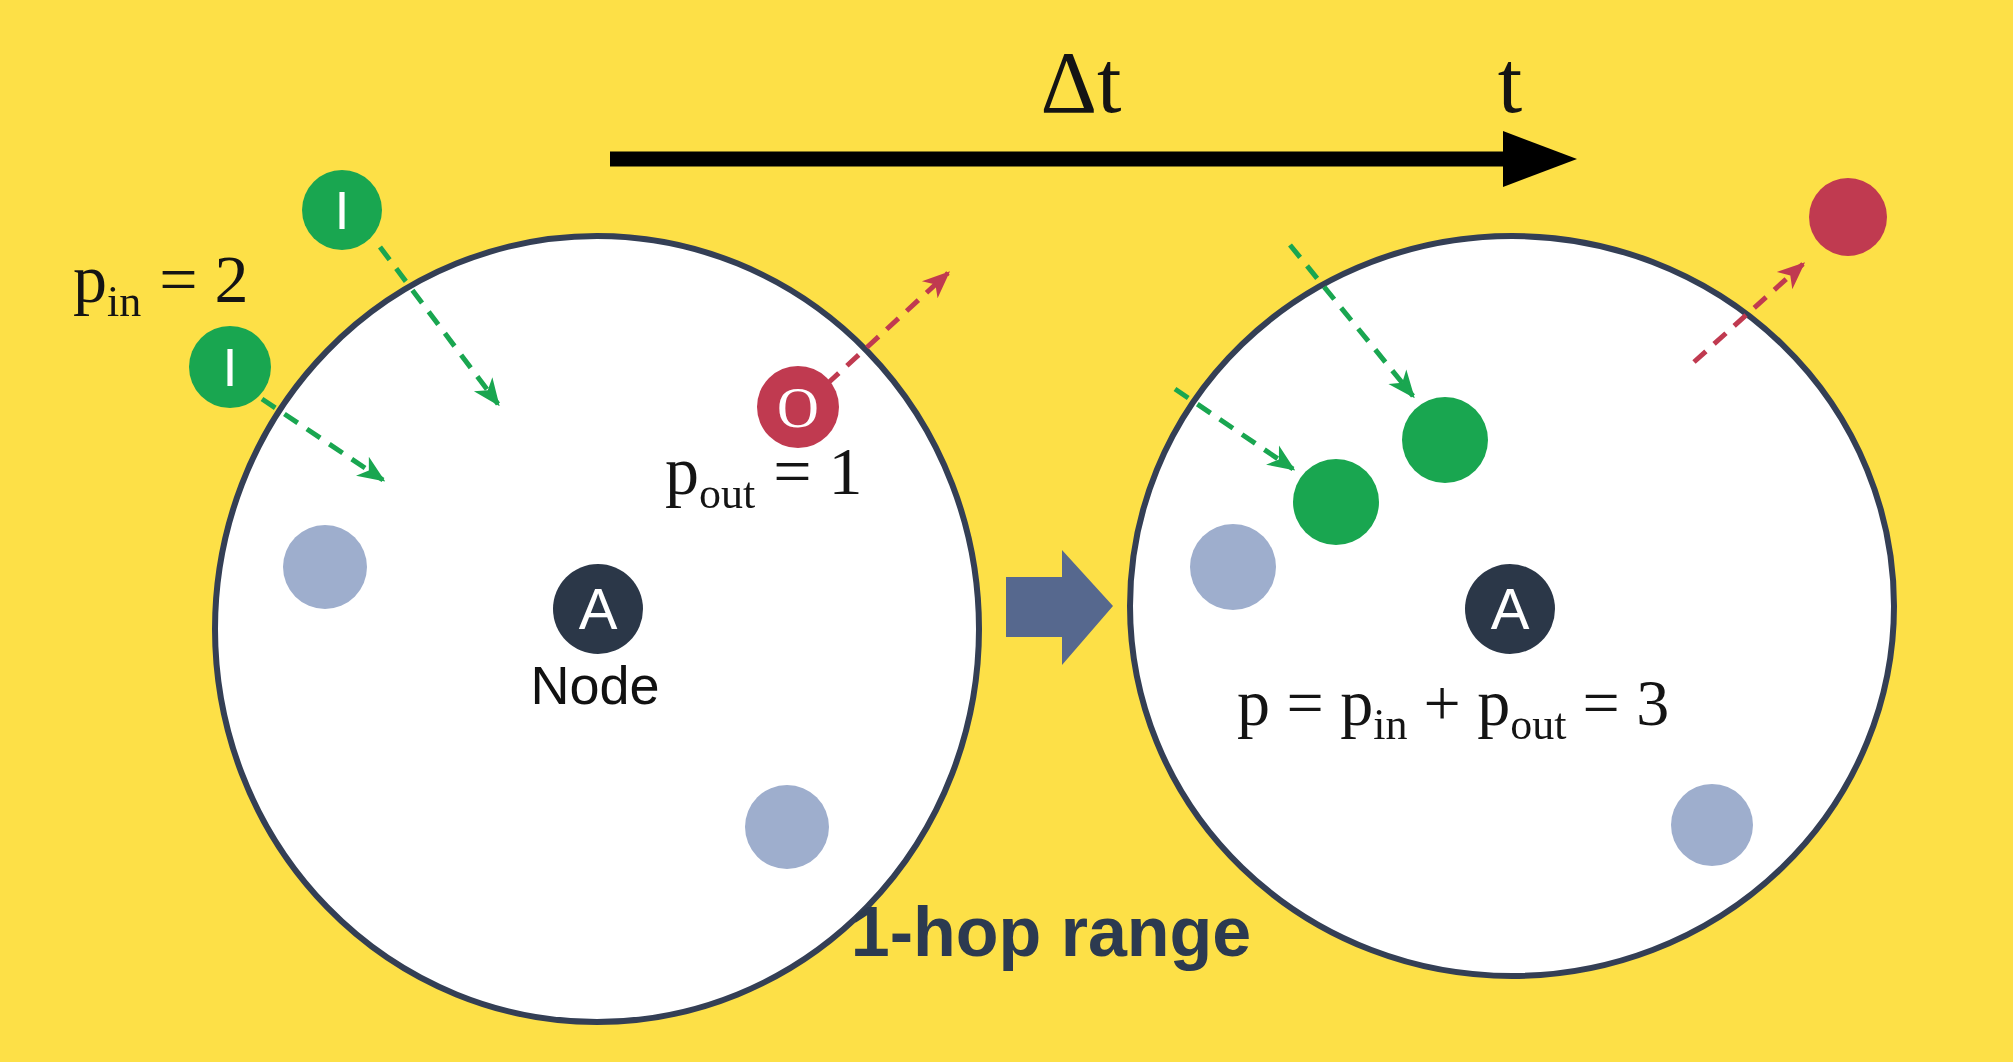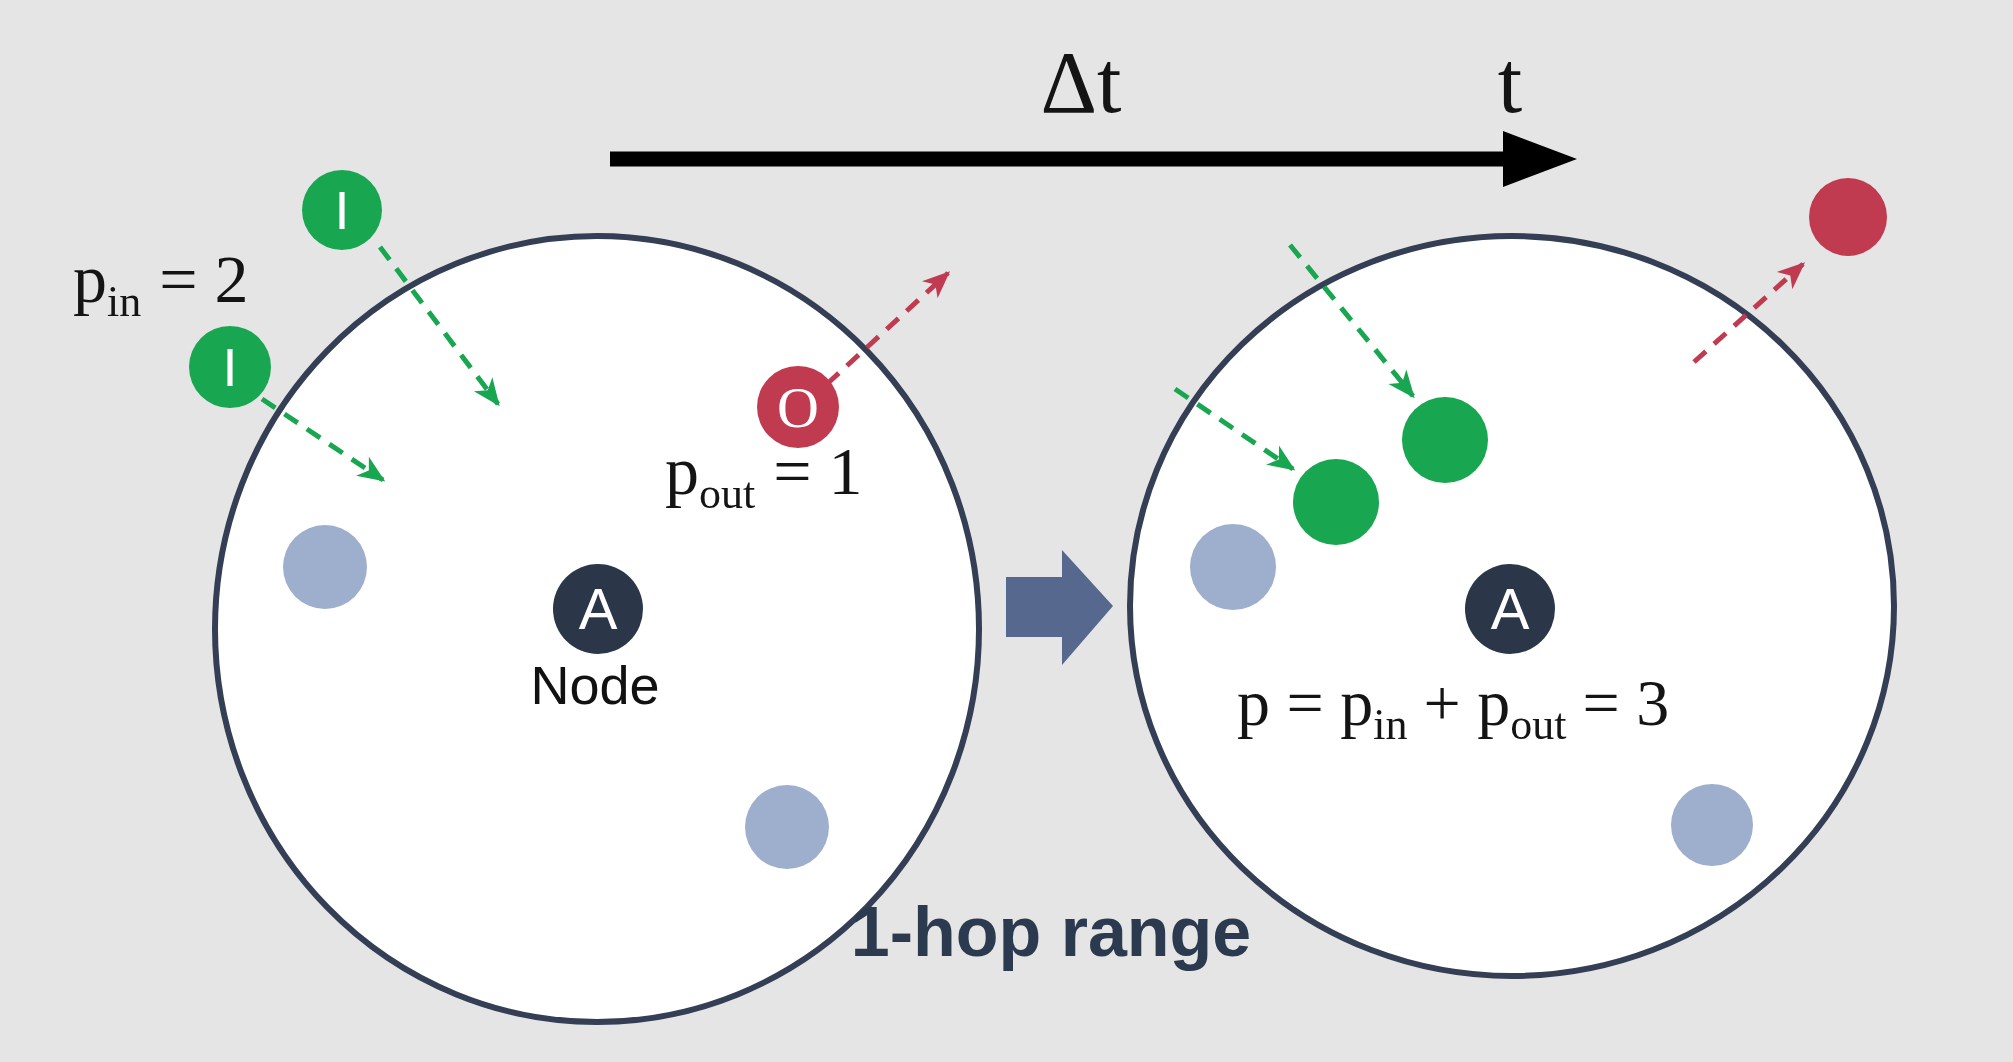--- a/index.html
+++ b/index.html
@@ -1,20 +1,20 @@
 <!DOCTYPE html>
 <html><head>
 <meta charset="utf-8">
 <style>
   html, body { margin: 0; padding: 0; background: #ffffff; }
   .stage {
     position: relative;
     width: 2013px;
     height: 1062px;
-    background: #e5e5e5;
+    background: #fde047;
     overflow: hidden;
   }
   svg { display: block; }
   text { user-select: none; }
   .eq-text   { font-family: "Liberation Serif", serif; fill: #141414; }
   .sans-text { font-family: "Liberation Sans", sans-serif; }
   .node-letter { font-family: "Liberation Sans", sans-serif; fill: #ffffff; }
   .range-caption { font-family: "Liberation Sans", sans-serif; font-weight: bold; fill: #2c3a50; }
 </style>
 </head>

